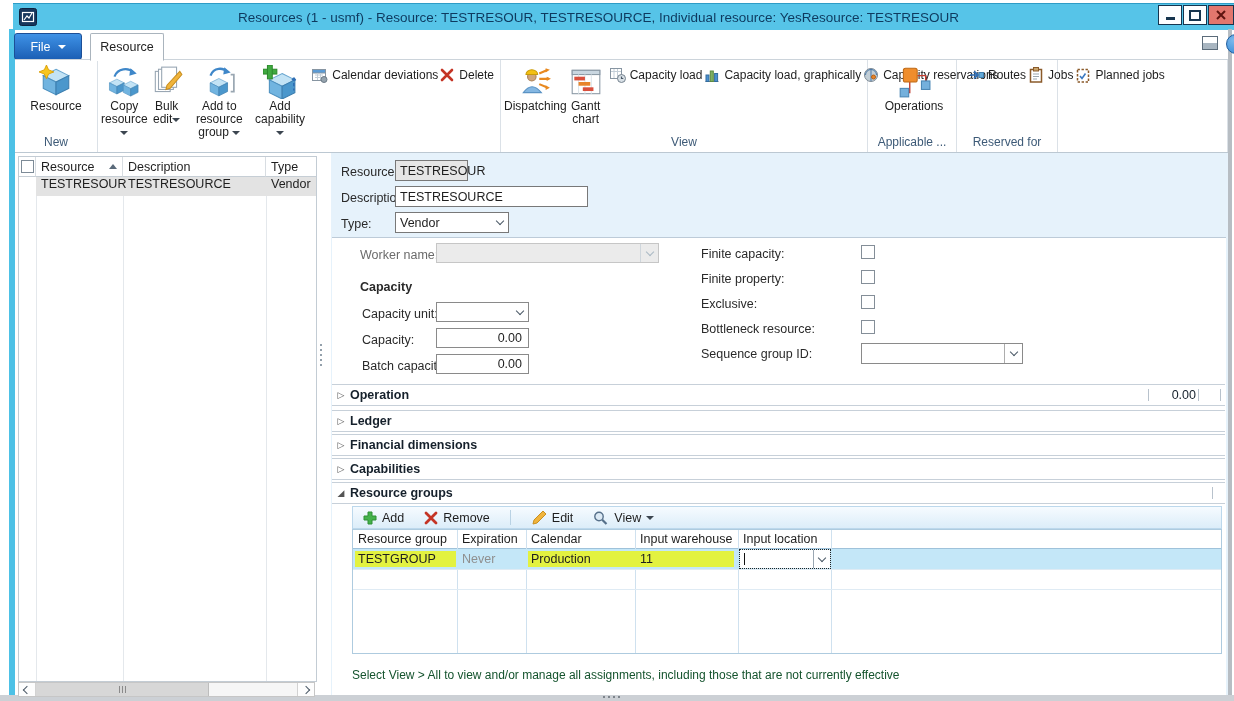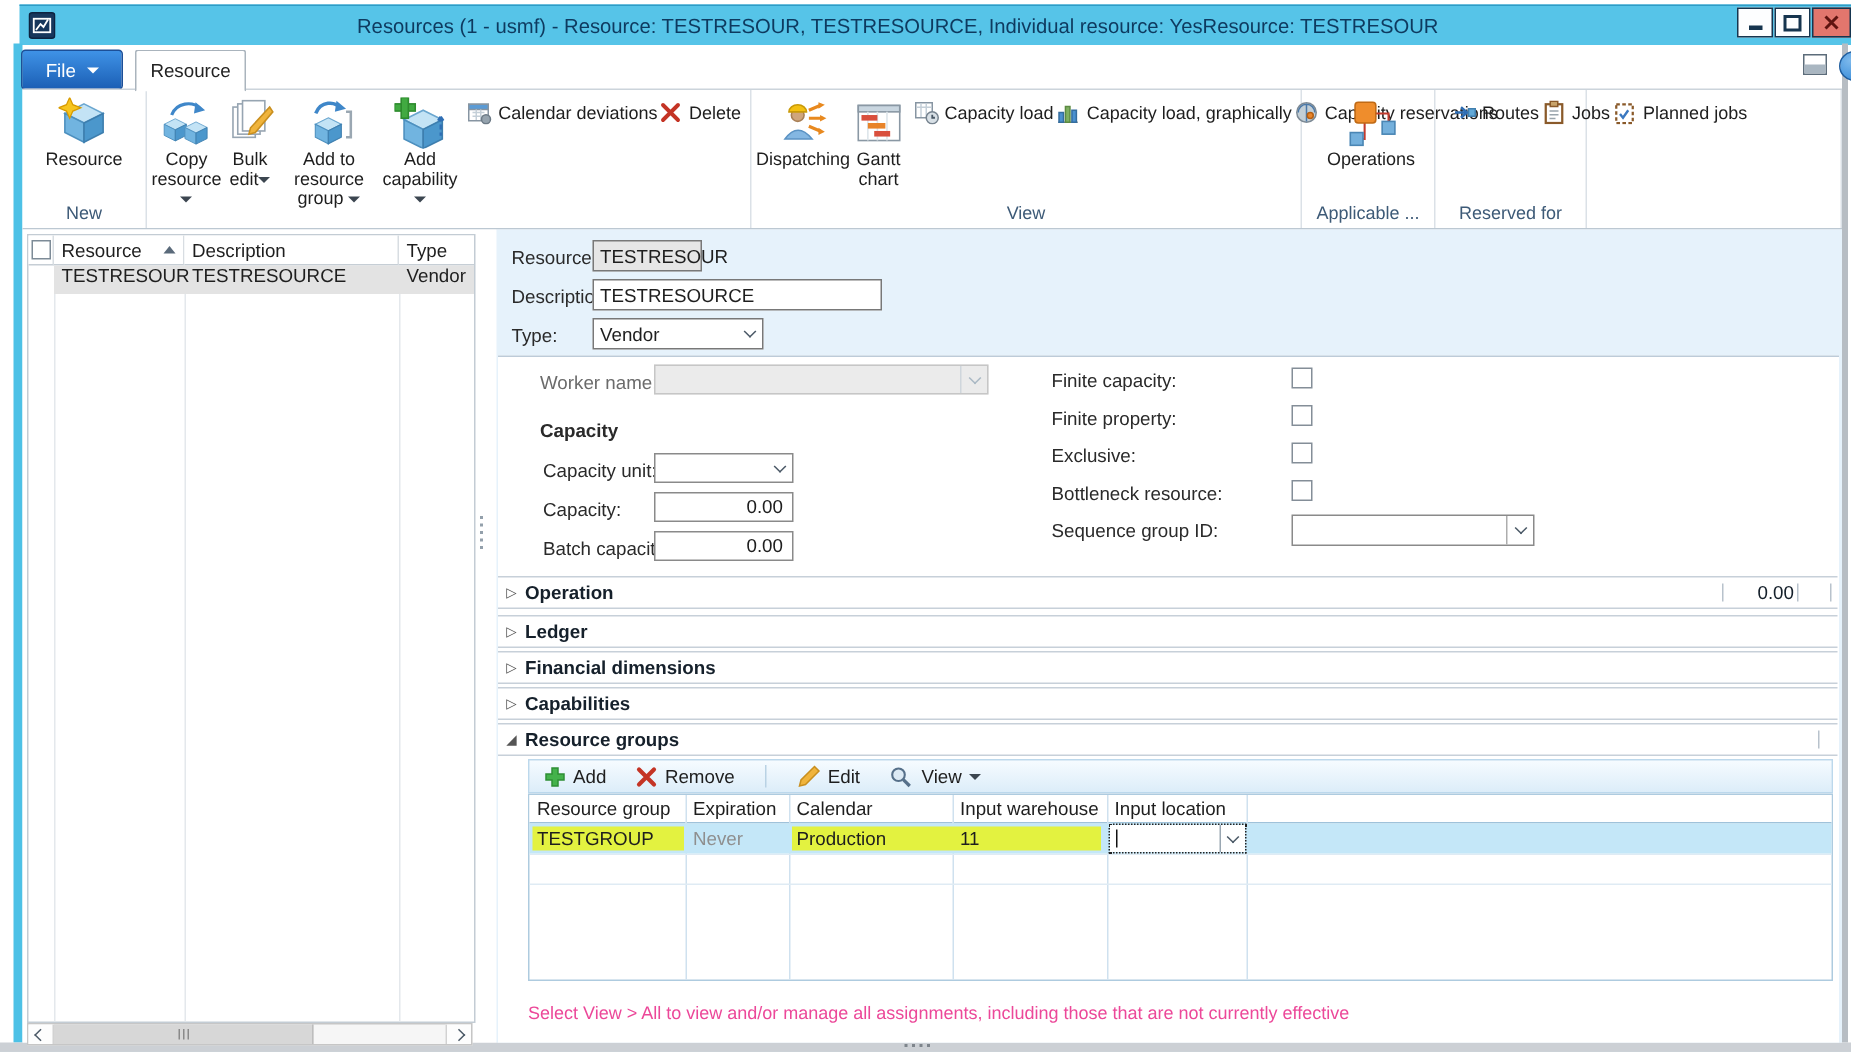--- a/index.html
+++ b/index.html
@@ -88,21 +88,21 @@
   .rg-vline{position:absolute;top:0;bottom:0;width:1px;background:#cfe1ef}
   .rg-row-line{position:absolute;left:0;right:0;height:1px;background:#dfebf4}
   .rg-datarow{position:absolute;left:0;top:19px;width:100%;height:20px;background:#c4e7f8}
   .hl{position:absolute;top:2px;height:16px;background:#e9f320;opacity:.85}
   .rg-cell{position:absolute;top:3px;font-size:12.5px;white-space:nowrap;z-index:2}
   .loc-combo{position:absolute;left:387px;top:1px;width:90px;height:18px;background:#fff;outline:1px dotted #222;
              box-sizing:border-box;display:flex;align-items:center;z-index:3}
   .loc-combo .caret{width:1px;height:12px;background:#111;margin-left:4px}
   .loc-combo .cbtn{margin-left:auto;width:16px;align-self:stretch;border-left:1px solid #9aa7b2;
                    display:flex;align-items:center;justify-content:center}
-  .footnote{position:absolute;left:20px;top:430px;font-size:12px;color:#ec4899;white-space:nowrap}
+  .footnote{position:absolute;left:20px;top:430px;font-size:12px;color:#14532d;white-space:nowrap}
   .cb{position:absolute;width:14px;height:14px;background:#fff;border:1px solid #848e98;box-sizing:border-box}
   .layout-btn{position:absolute;left:1202px;top:36px;width:17px;height:15px}
   .help-btn{position:absolute;left:1226px;top:34px;width:18px;height:18px;border-radius:50%;
             background:radial-gradient(circle at 35% 30%,#7db9ec,#2f86d6);border:1px solid #1d5c9e}
 </style>
 </head>
 <body>
 
 <svg width="0" height="0" style="position:absolute" xmlns:xlink="http://www.w3.org/1999/xlink" aria-hidden="true">
   <defs>

